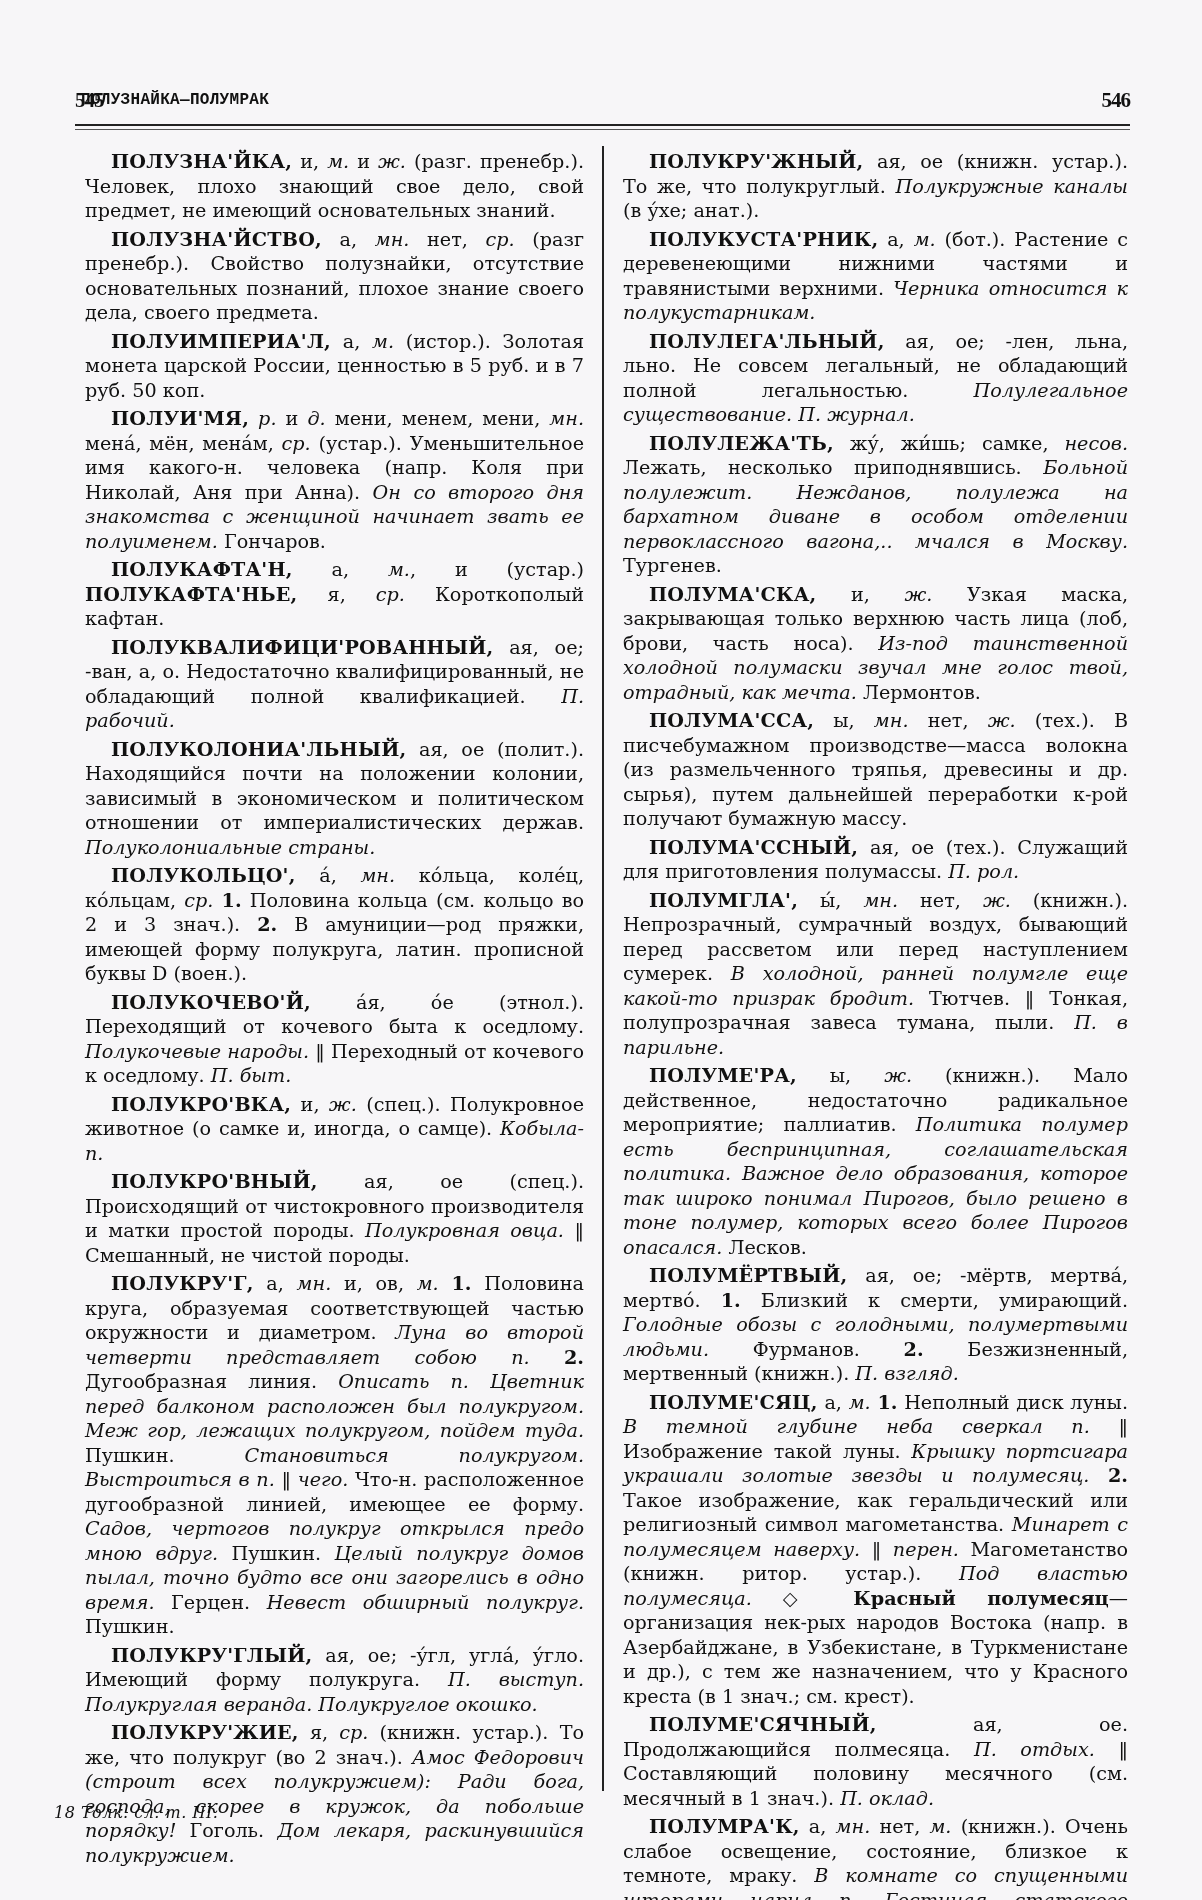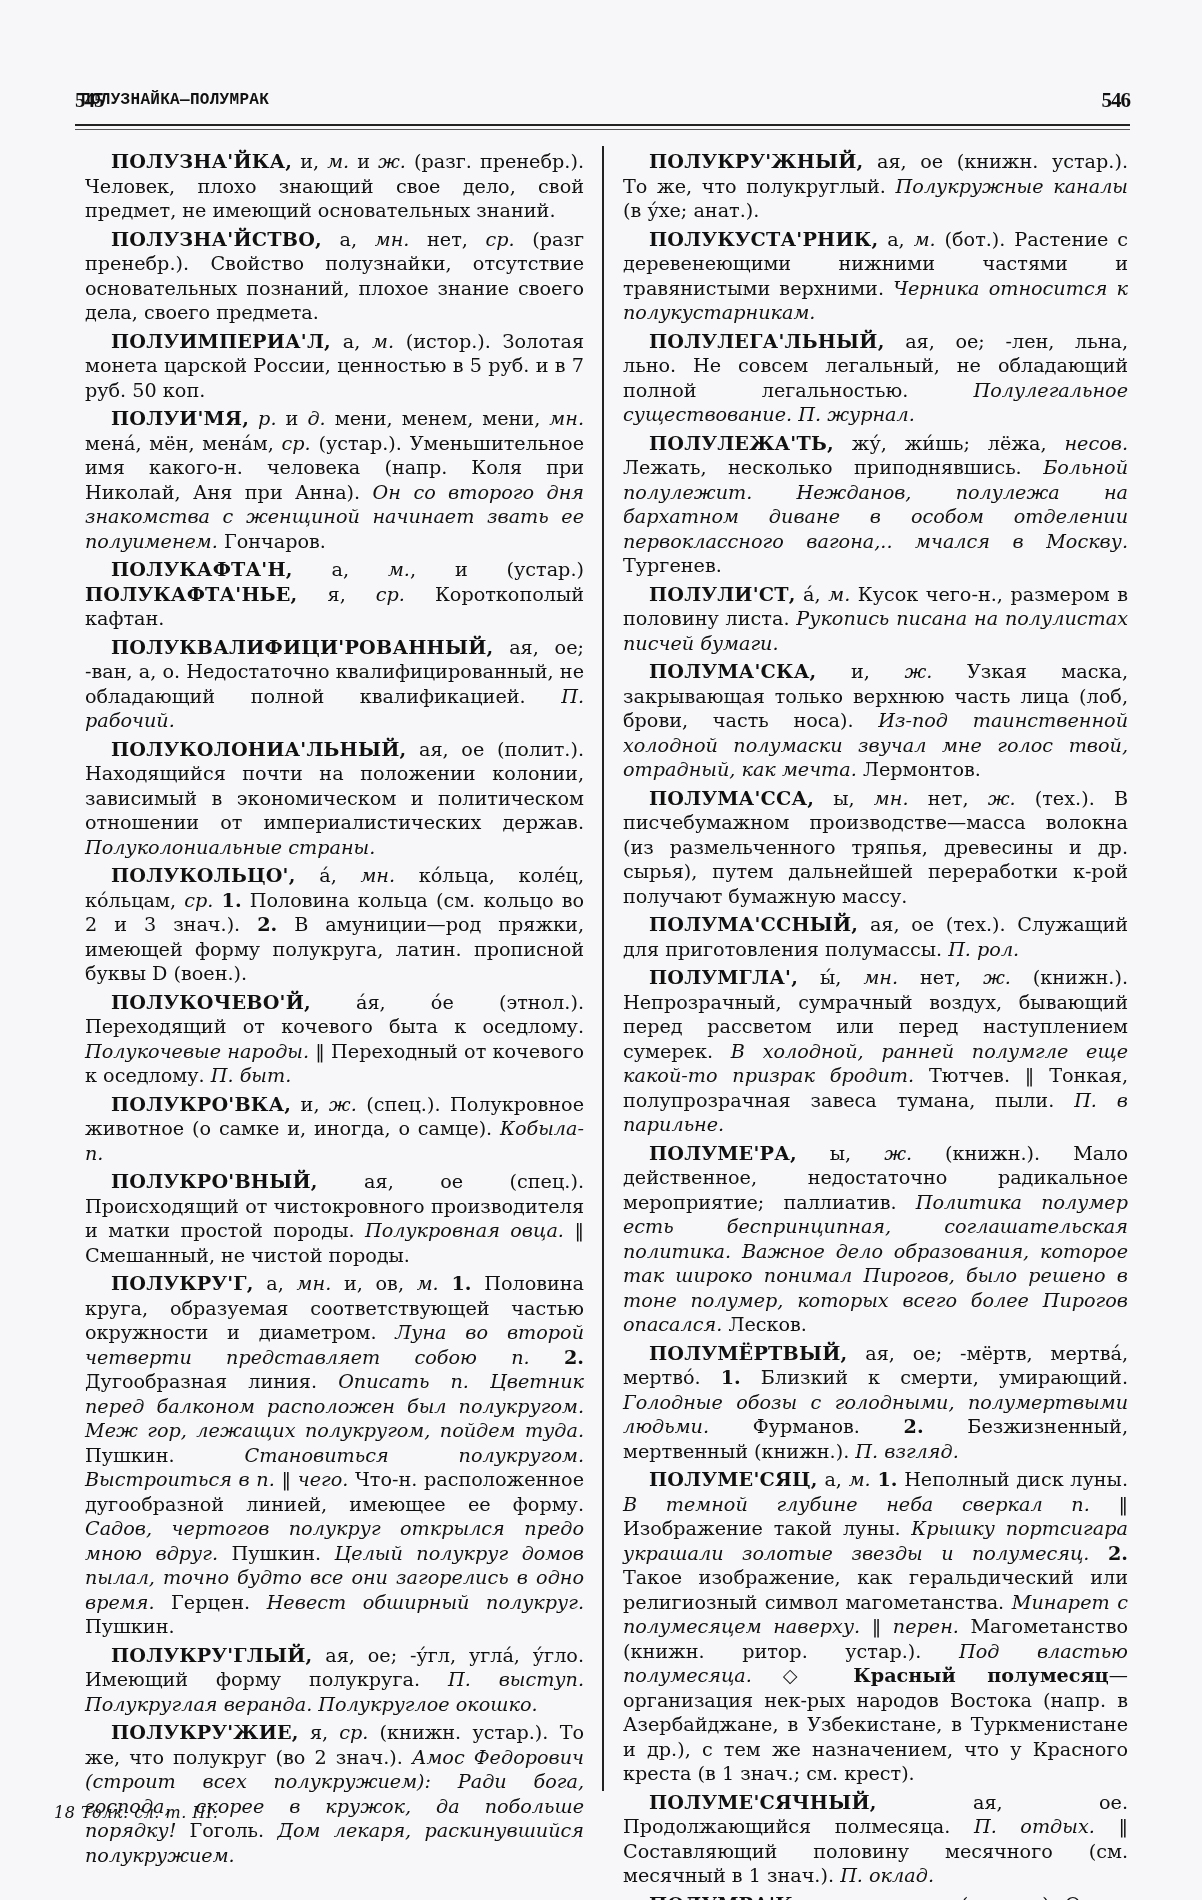--- a/index.html
+++ b/index.html
@@ -56,22 +56,21 @@
     <p class="entry"><span class="hw">ПОЛУКРО'ВНЫЙ,</span><span> ая, ое (спец.). Происходящий от чистокровного производителя и матки простой породы. </span><span class="it">Полукровная овца.</span><span> ‖ Смешанный, не чистой породы.</span></p>
     <p class="entry"><span class="hw">ПОЛУКРУ'Г,</span><span> а, </span><span class="it">мн.</span><span> и, ов, </span><span class="it">м.</span><span> </span><span class="bd">1.</span><span> Половина круга, образуемая соответствующей частью окружности и диаметром. </span><span class="it">Луна во второй четверти представляет собою п.</span><span> </span><span class="bd">2.</span><span> Дугообразная линия. </span><span class="it">Описать п. Цветник перед балконом расположен был полукругом. Меж гор, лежащих полукругом, пойдем туда.</span><span> Пушкин. </span><span class="it">Становиться полукругом. Выстроиться в п.</span><span> ‖ </span><span class="it">чего.</span><span> Что-н. расположенное дугообразной линией, имеющее ее форму. </span><span class="it">Садов, чертогов полукруг открылся предо мною вдруг.</span><span> Пушкин. </span><span class="it">Целый полукруг домов пылал, точно будто все они загорелись в одно время.</span><span> Герцен. </span><span class="it">Невест обширный полукруг.</span><span> Пушкин.</span></p>
     <p class="entry"><span class="hw">ПОЛУКРУ'ГЛЫЙ,</span><span> ая, ое; -у́гл, угла́, у́гло. Имеющий форму полукруга. </span><span class="it">П. выступ. Полукруглая веранда. Полукруглое окошко.</span></p>
     <p class="entry"><span class="hw">ПОЛУКРУ'ЖИЕ,</span><span> я, </span><span class="it">ср.</span><span> (книжн. устар.). То же, что полукруг (во 2 знач.). </span><span class="it">Амос Федорович (строит всех полукружием): Ради бога, господа, скорее в кружок, да побольше порядку!</span><span> Гоголь. </span><span class="it">Дом лекаря, раскинувшийся полукружием.</span></p>
   </div>
 <div class="divider"></div>
 <div class="col right" id="col-right">
     <p class="entry"><span class="hw">ПОЛУКРУ'ЖНЫЙ,</span><span> ая, ое (книжн. устар.). То же, что полукруглый. </span><span class="it">Полукружные каналы</span><span> (в у́хе; анат.).</span></p>
     <p class="entry"><span class="hw">ПОЛУКУСТА'РНИК,</span><span> а, </span><span class="it">м.</span><span> (бот.). Растение с деревенеющими нижними частями и травянистыми верхними. </span><span class="it">Черника относится к полукустарникам.</span></p>
     <p class="entry"><span class="hw">ПОЛУЛЕГА'ЛЬНЫЙ,</span><span> ая, ое; -лен, льна, льно. Не совсем легальный, не обладающий полной легальностью. </span><span class="it">Полулегальное существование. П. журнал.</span></p>
-    <p class="entry"><span class="hw">ПОЛУЛЕЖА'ТЬ,</span><span> жу́, жи́шь; лёжа, </span><span class="it">несов.</span><span> Лежать, несколько приподнявшись. </span><span class="it">Больной полулежит. Нежданов, полулежа на бархатном диване в особом отделении первоклассного вагона,.. мчался в Москву.</span><span> Тургенев.</span></p>
-    <p class="entry"><span class="hw">ПОЛУЛИ'СТ,</span><span> а́, </span><span class="it">м.</span><span> Кусок чего-н., размером в половину листа. </span><span class="it">Рукопись писана на полулистах писчей бумаги.</span></p>
+    <p class="entry"><span class="hw">ПОЛУЛЕЖА'ТЬ,</span><span> жу́, жи́шь; самке, </span><span class="it">несов.</span><span> Лежать, несколько приподнявшись. </span><span class="it">Больной полулежит. Нежданов, полулежа на бархатном диване в особом отделении первоклассного вагона,.. мчался в Москву.</span><span> Тургенев.</span></p>
     <p class="entry"><span class="hw">ПОЛУМА'СКА,</span><span> и, </span><span class="it">ж.</span><span> Узкая маска, закрывающая только верхнюю часть лица (лоб, брови, часть носа). </span><span class="it">Из-под таинственной холодной полумаски звучал мне голос твой, отрадный, как мечта.</span><span> Лермонтов.</span></p>
     <p class="entry"><span class="hw">ПОЛУМА'ССА,</span><span> ы, </span><span class="it">мн.</span><span> нет, </span><span class="it">ж.</span><span> (тех.). В писчебумажном производстве—масса волокна (из размельченного тряпья, древесины и др. сырья), путем дальнейшей переработки к-рой получают бумажную массу.</span></p>
     <p class="entry"><span class="hw">ПОЛУМА'ССНЫЙ,</span><span> ая, ое (тех.). Служащий для приготовления полумассы. </span><span class="it">П. рол.</span></p>
     <p class="entry"><span class="hw">ПОЛУМГЛА',</span><span> ы́, </span><span class="it">мн.</span><span> нет, </span><span class="it">ж.</span><span> (книжн.). Непрозрачный, сумрачный воздух, бывающий перед рассветом или перед наступлением сумерек. </span><span class="it">В холодной, ранней полумгле еще какой-то призрак бродит.</span><span> Тютчев. ‖ Тонкая, полупрозрачная завеса тумана, пыли. </span><span class="it">П. в парильне.</span></p>
     <p class="entry"><span class="hw">ПОЛУМЕ'РА,</span><span> ы, </span><span class="it">ж.</span><span> (книжн.). Мало действенное, недостаточно радикальное мероприятие; паллиатив. </span><span class="it">Политика полумер есть беспринципная, соглашательская политика. Важное дело образования, которое так широко понимал Пирогов, было решено в тоне полумер, которых всего более Пирогов опасался.</span><span> Лесков.</span></p>
     <p class="entry"><span class="hw">ПОЛУМЁРТВЫЙ,</span><span> ая, ое; -мёртв, мертва́, мертво́. </span><span class="bd">1.</span><span> Близкий к смерти, умирающий. </span><span class="it">Голодные обозы с голодными, полумертвыми людьми.</span><span> Фурманов. </span><span class="bd">2.</span><span> Безжизненный, мертвенный (книжн.). </span><span class="it">П. взгляд.</span></p>
     <p class="entry"><span class="hw">ПОЛУМЕ'СЯЦ,</span><span> а, </span><span class="it">м.</span><span> </span><span class="bd">1.</span><span> Неполный диск луны. </span><span class="it">В темной глубине неба сверкал п.</span><span> ‖ Изображение такой луны. </span><span class="it">Крышку портсигара украшали золотые звезды и полумесяц.</span><span> </span><span class="bd">2.</span><span> Такое изображение, как геральдический или религиозный символ магометанства. </span><span class="it">Минарет с полумесяцем наверху.</span><span> ‖ </span><span class="it">перен.</span><span> Магометанство (книжн. ритор. устар.). </span><span class="it">Под властью полумесяца.</span><span> ◇ </span><span class="bd">Красный полумесяц</span><span>—организация нек-рых народов Востока (напр. в Азербайджане, в Узбекистане, в Туркменистане и др.), с тем же назначением, что у Красного креста (в 1 знач.; см. крест).</span></p>
     <p class="entry"><span class="hw">ПОЛУМЕ'СЯЧНЫЙ,</span><span> ая, ое. Продолжающийся полмесяца. </span><span class="it">П. отдых.</span><span> ‖ Составляющий половину месячного (см. месячный в 1 знач.). </span><span class="it">П. оклад.</span></p>
     <p class="entry"><span class="hw">ПОЛУМРА'К,</span><span> а, </span><span class="it">мн.</span><span> нет, </span><span class="it">м.</span><span> (книжн.). Очень слабое освещение, состояние, близкое к темноте, мраку. </span><span class="it">В комнате со спущенными шторами царил п. Гостиная статского советника Шарамыкина окутана приятным полумраком.</span></p>
   </div>

